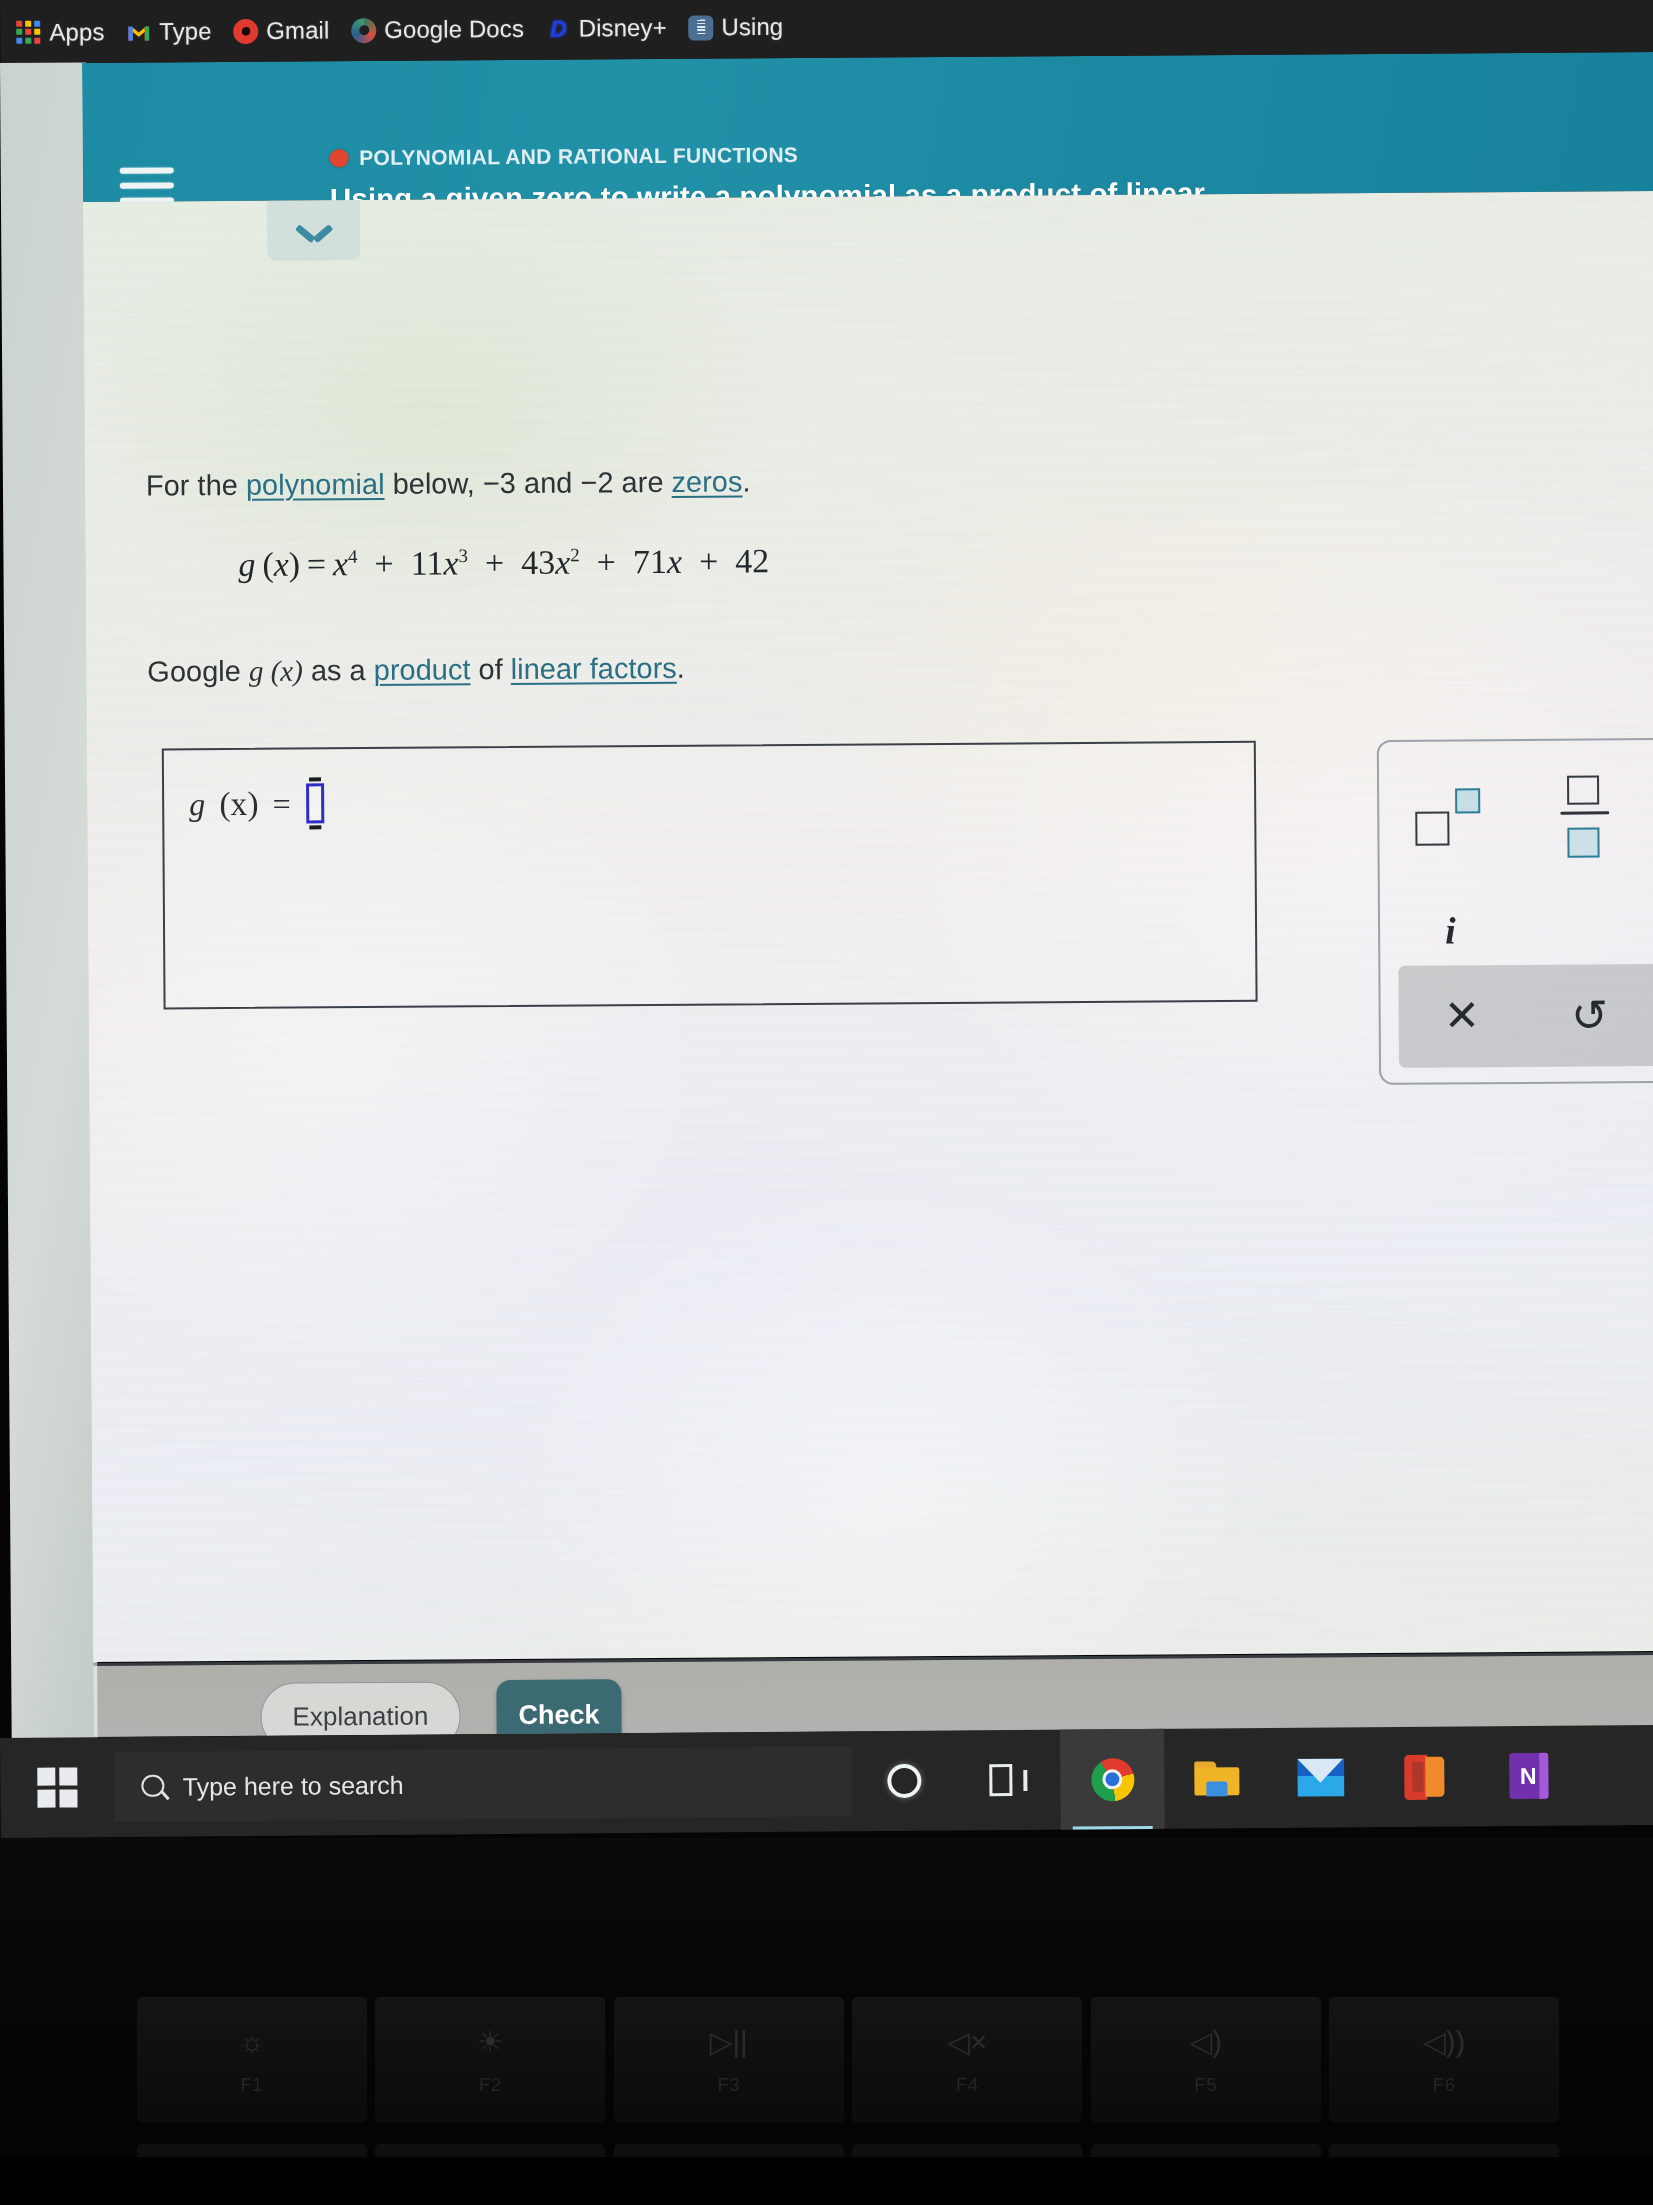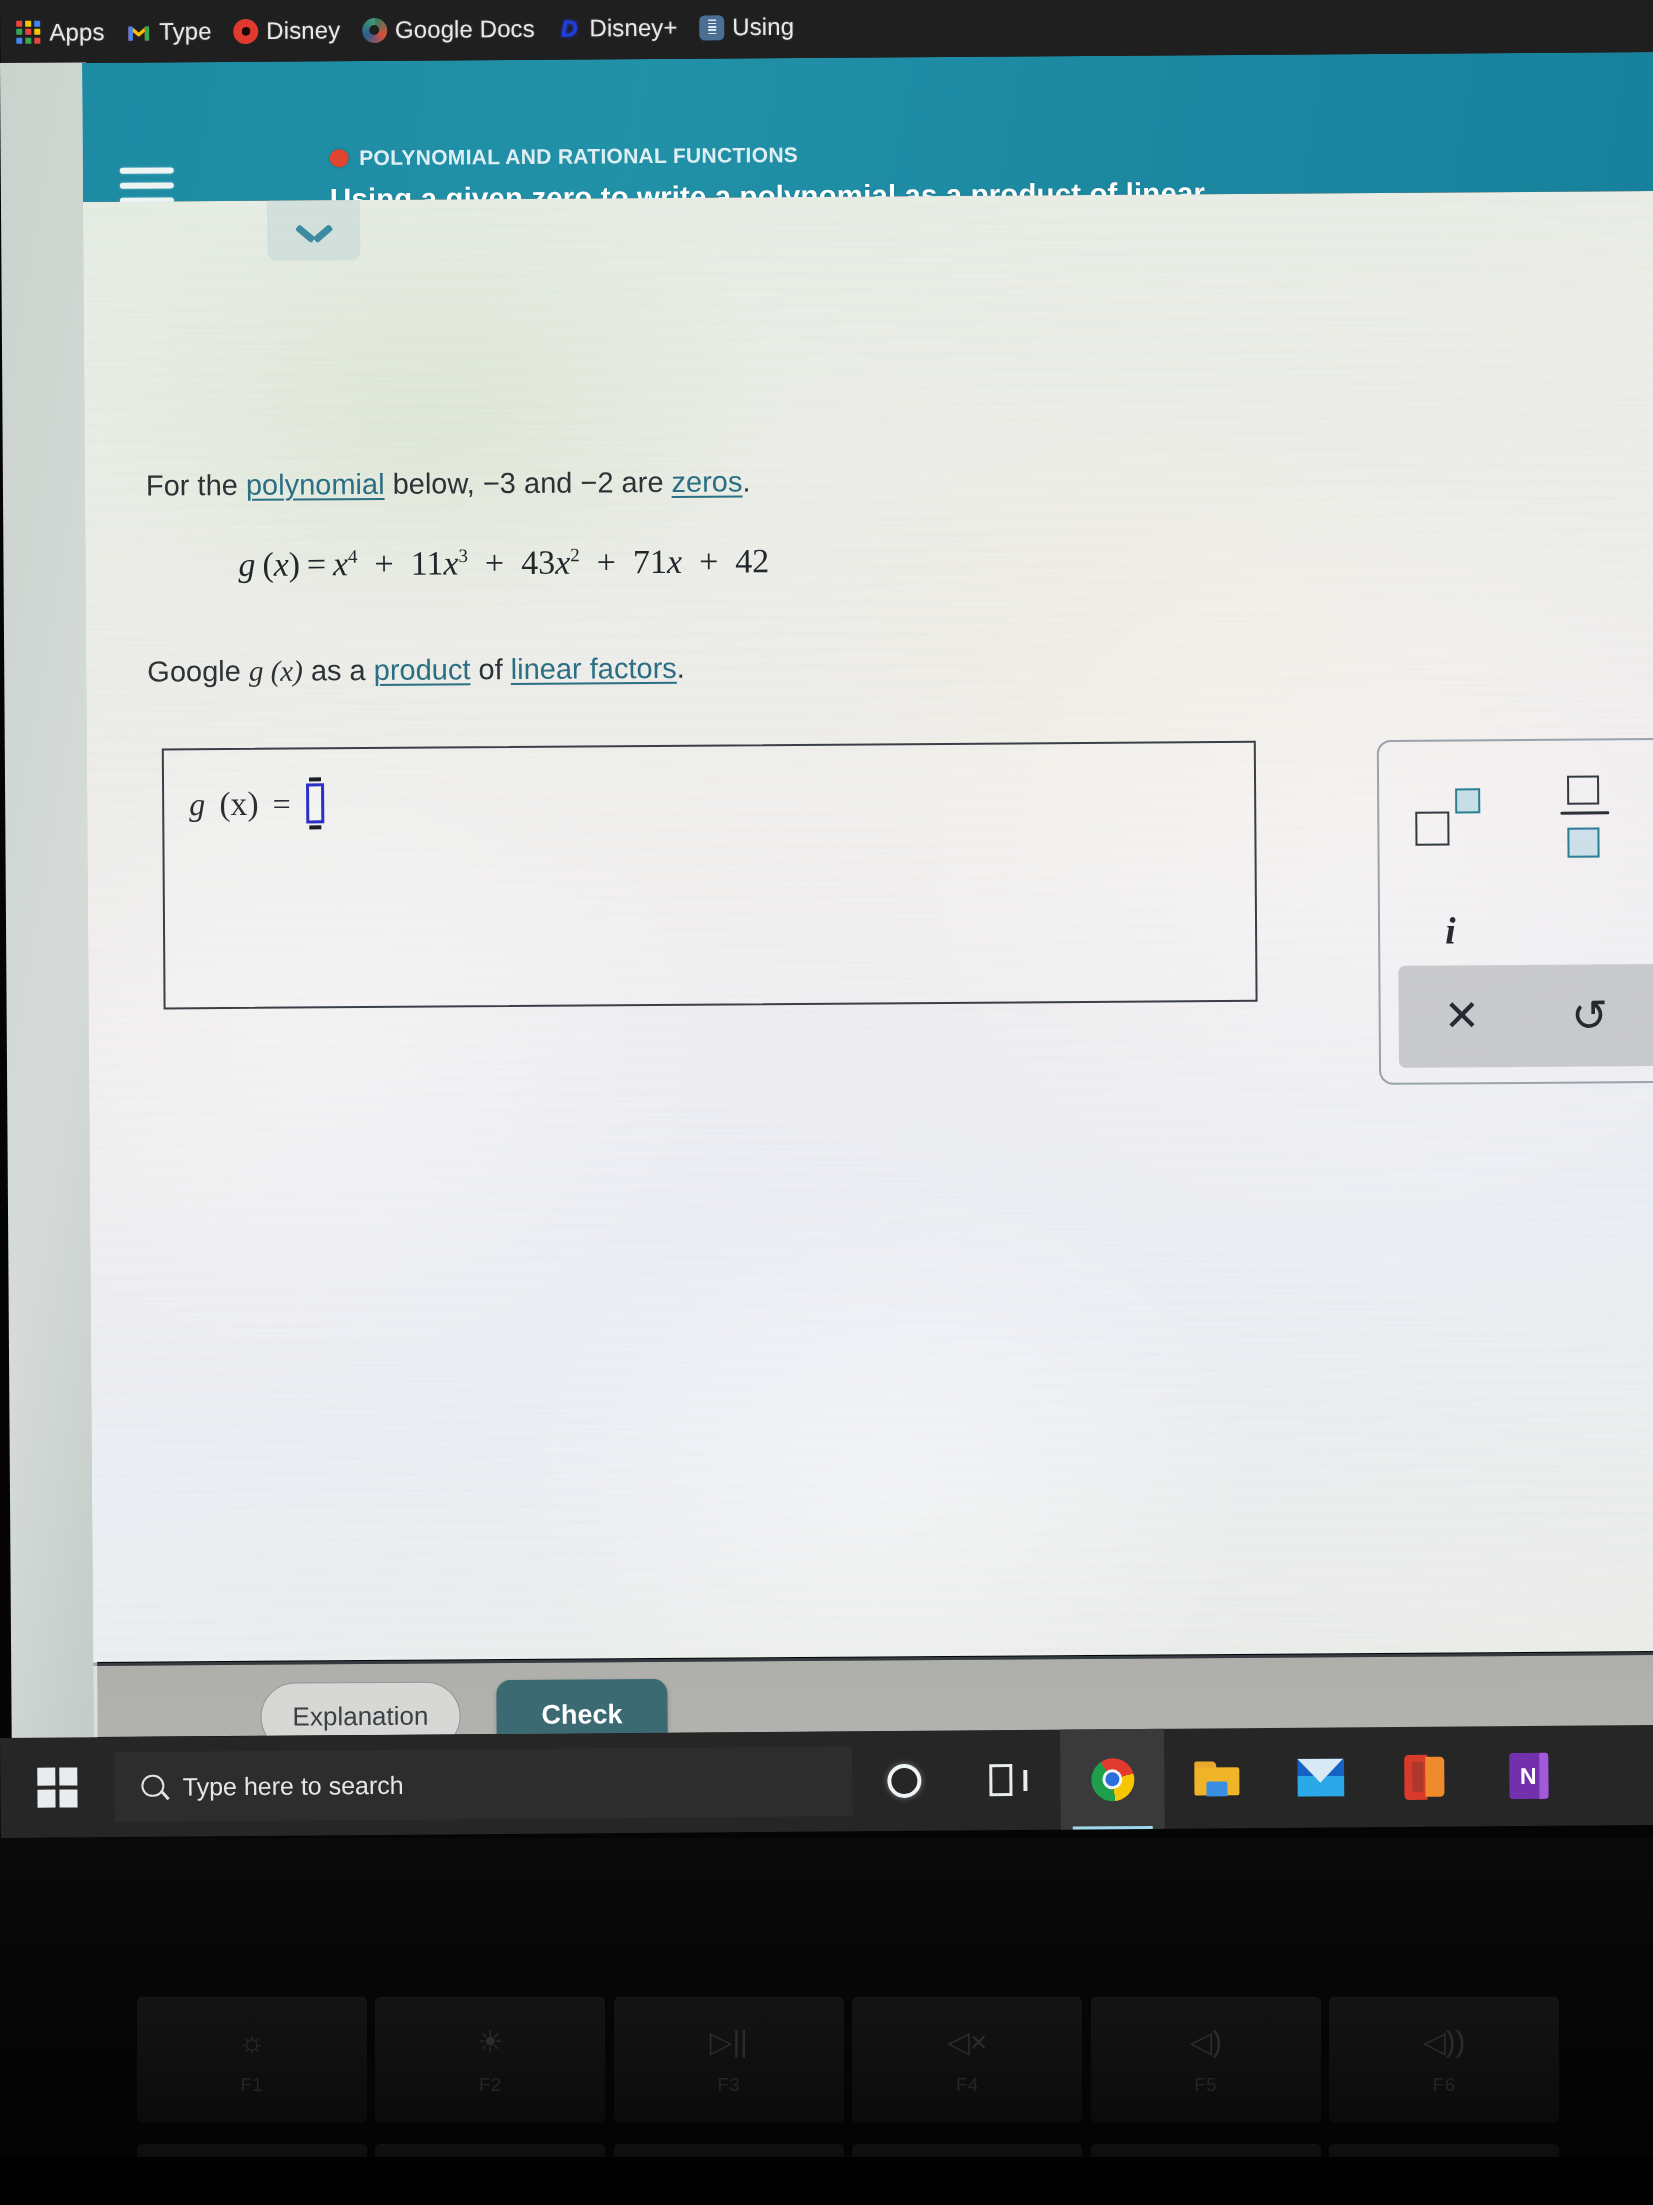--- a/index.html
+++ b/index.html
@@ -245,21 +245,21 @@
     display: flex; align-items: center; padding-left: 167px; gap: 36px;
   }
   .btn-explanation {
     height: 69px; padding: 0 31px;
     border: 1.6px solid #8e989d; border-radius: 35px;
     background: rgba(248,248,245,.55);
     color: #3a4046; font-size: 26px;
     display:flex; align-items:center; justify-content:center;
   }
   .btn-check {
-    height: 71px; padding: 0 45px;
+    height: 71px; padding: 0 22px;
     border: none; border-radius: 14.2px;
     background: #3b6a73;
     color: #ffffff; font-size: 27px; font-weight: bold;
     display:flex; align-items:center; justify-content:center;
     box-shadow: 0 2.2px 5.5px rgba(0,0,0,.22);
   }
 
   
   .desk-band {
     position: absolute; left: 0; top: 63px;
@@ -371,21 +371,21 @@
             <path d="M4 12 L12 12 L12 38 L4 38 Z" fill="#4285f4"></path>
             <path d="M34 12 L42 12 L42 38 L34 38 Z" fill="#34a853"></path>
             <path d="M12 22 L23 31 L34 22 L34 14 L23 23 L12 14 Z" fill="#fbbc04"></path>
           </svg>
       </span>
       <span>Type</span>
     </div>
 
     <div class="bm">
       <span class="bm-ico ico-canvas"></span>
-      <span>Disney</span>
+      <span>Gmail</span>
     </div>
 
     <div class="bm">
       <span class="bm-ico ico-gdocs"></span>
       <span>Google Docs</span>
     </div>
 
     <div class="bm">
       <span class="bm-ico ico-disney">D</span>
       <span>Disney+</span>

